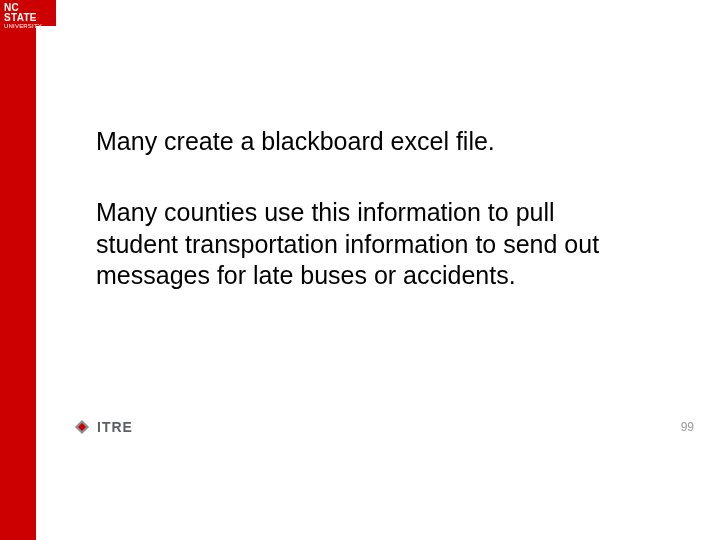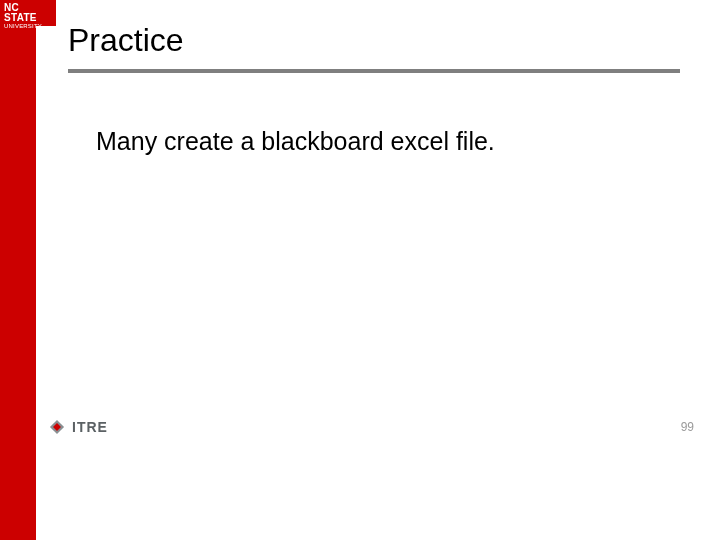--- a/index.html
+++ b/index.html
@@ -57,21 +57,21 @@
     left: 96px;
     top: 126px;
     width: 520px;
     color: #000;
     font-size: 25px;
     line-height: 1.25;
   }
   .para1 { margin-bottom: 40px; }
   .itre-logo {
     position: absolute;
-    left: 48px;
+    left: 73px;
     bottom: 20px;
     display: flex;
     align-items: center;
     gap: 6px;
     color: #666d70;
     justify-content: space-between;
   }
   .itre-logo svg { display: block; }
   .itre-text {
     font-weight: 800;
@@ -93,27 +93,24 @@
 
 <div class="slide">
 
   <div class="red-bar"></div>
 
   <div class="ncstate-logo">
     <div class="line1">NC STATE</div>
     <div class="line2">UNIVERSITY</div>
   </div>
 
-  <div class="title-area">
-    <div class="title">Practice</div>
-    <hr class="title-rule">
-  </div>
 
   <div class="body-area">
     <p class="para1">Many create a blackboard excel file.</p>
+    <p class="para2">Many counties use this information to pull student transportation information to send out messages for late buses or accidents.</p>
   </div>
 
   <div class="itre-logo">
     <span>
       <svg width="18" height="18" viewBox="0 0 18 18">
         <rect x="4" y="4" width="10" height="10" fill="#8a8f92" transform="rotate(45 9 9)"></rect>
         <rect x="6.2" y="6.2" width="5.6" height="5.6" fill="#cc0000" transform="rotate(45 9 9)"></rect>
       </svg>
     </span>
     <span class="itre-text">ITRE</span>

